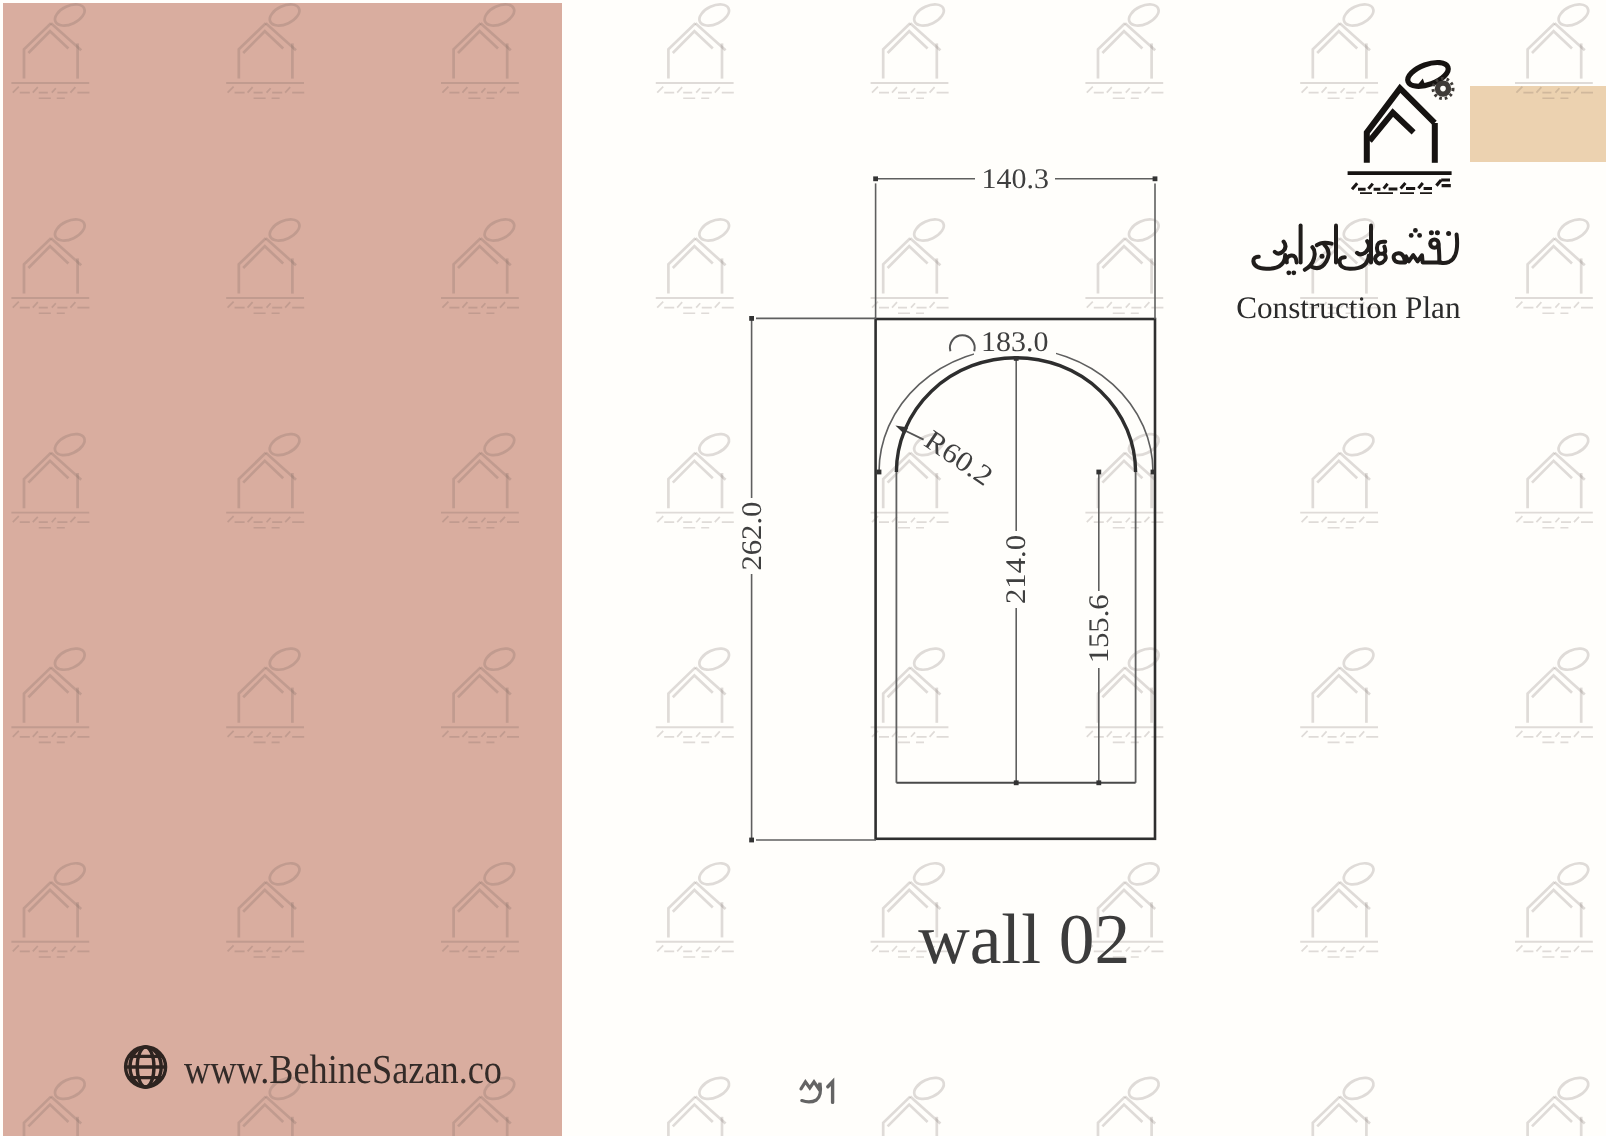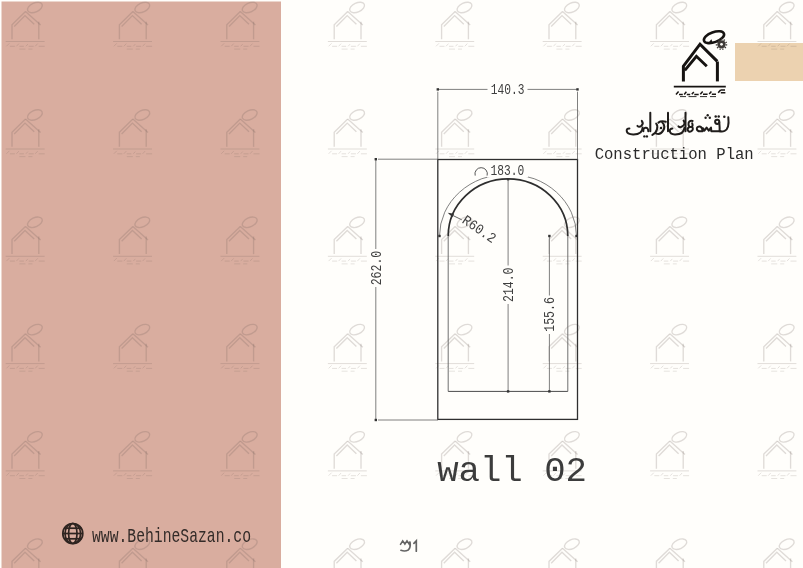--- a/index.html
+++ b/index.html
@@ -1,16 +1,16 @@
 <!DOCTYPE html>
 <html><head>
 <meta charset="utf-8">
 <style>
 html,body{margin:0;padding:0}
-.page{position:relative;width:803px;height:568px;background:#fffefb;overflow:hidden;font-family:Liberation Mono, monospace}
+.page{position:relative;width:803px;height:568px;background:#fffefb;overflow:hidden;font-family:Liberation Serif, serif}
 </style>
 </head>
 <body>
 <div class="page">
 <svg width="803" height="568" viewBox="0 0 803 568">
 <defs>
 <g id="wm" fill="none" stroke="#6a5c56" stroke-opacity="0.21" stroke-width="1.35">
 <ellipse cx="29.5" cy="7" rx="7.9" ry="4.5" transform="rotate(-25 29.5 7)"></ellipse>
 <path d="M6.6 38.8 V24.2 L20.1 11.1"></path>
 <path d="M20.1 11.1 L35.2 24.6"></path>

